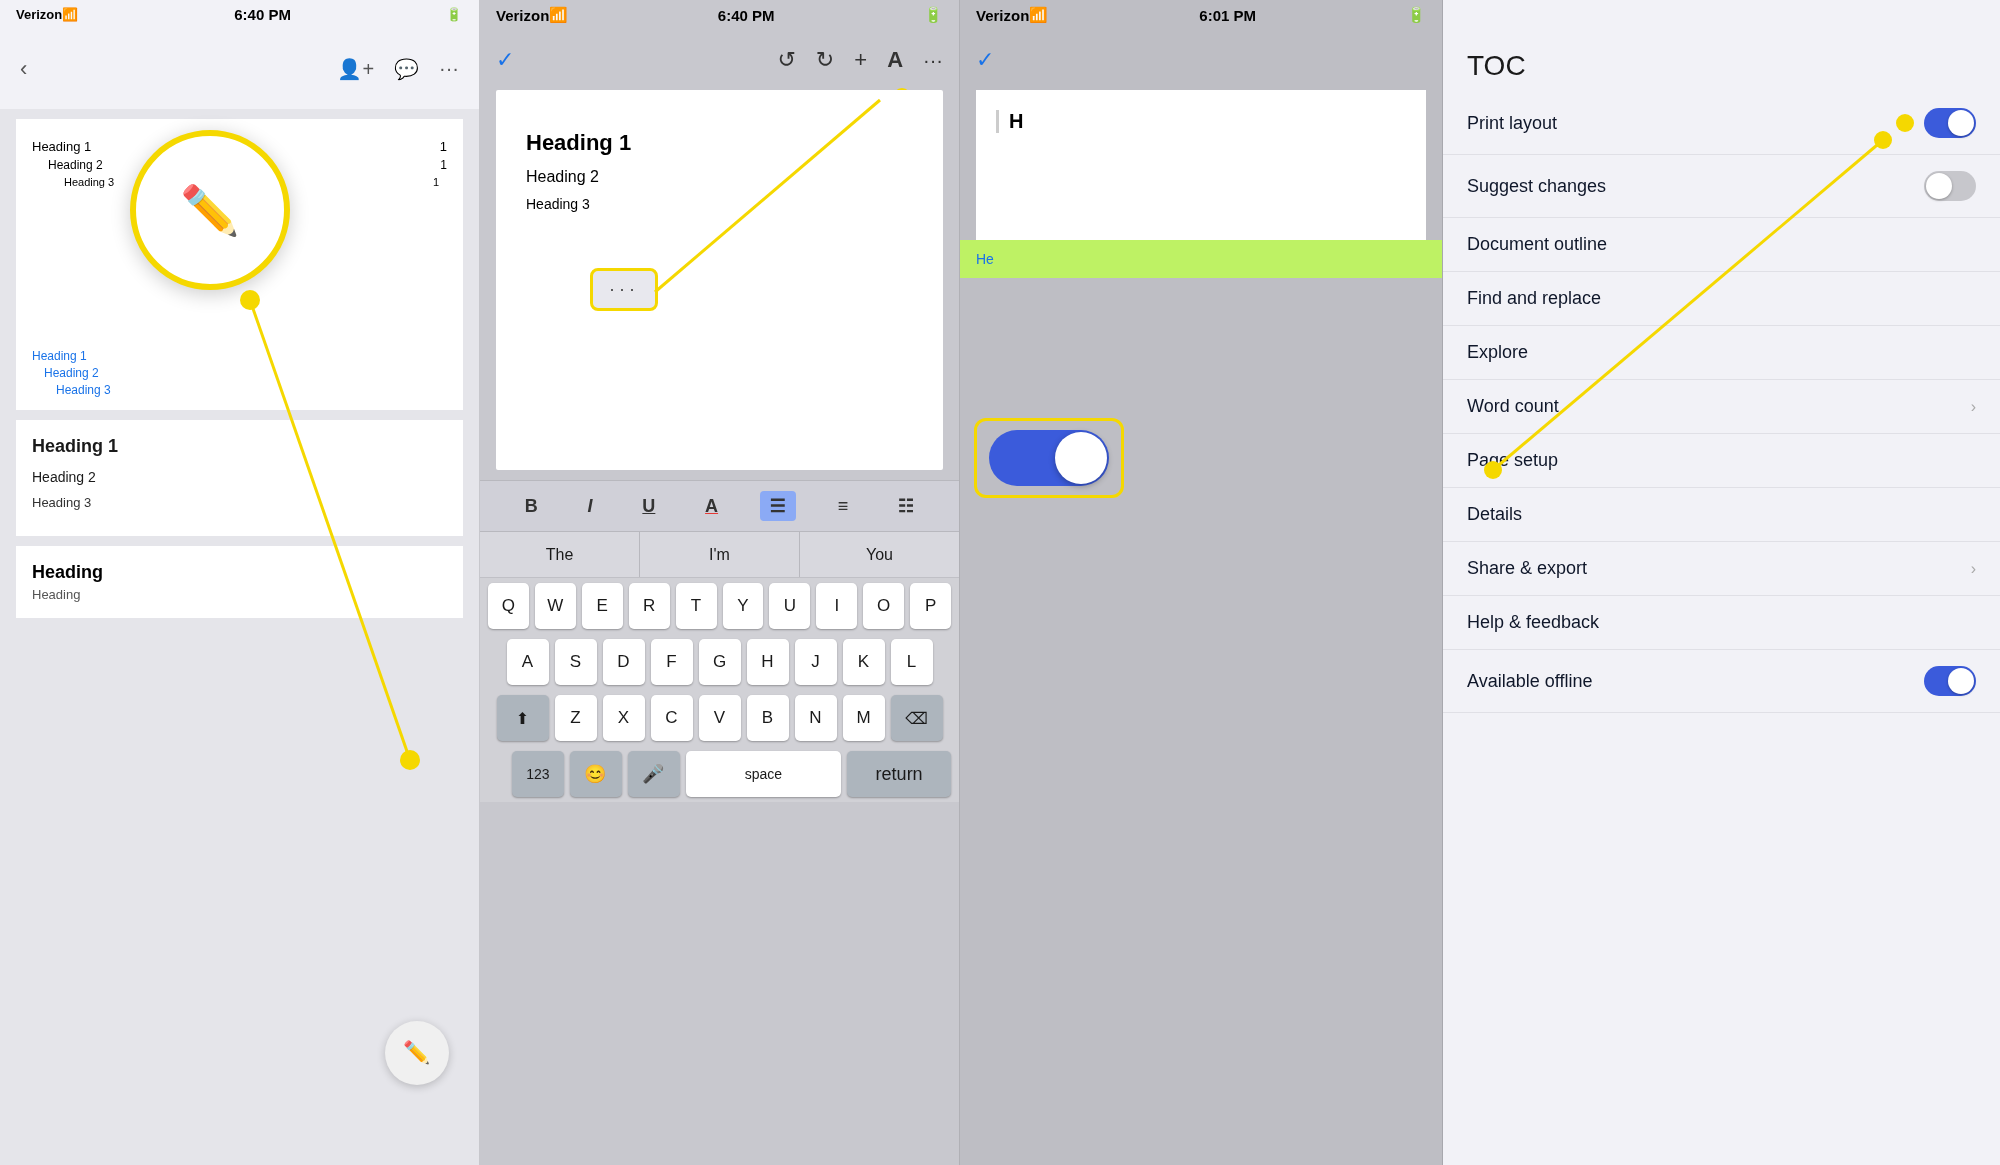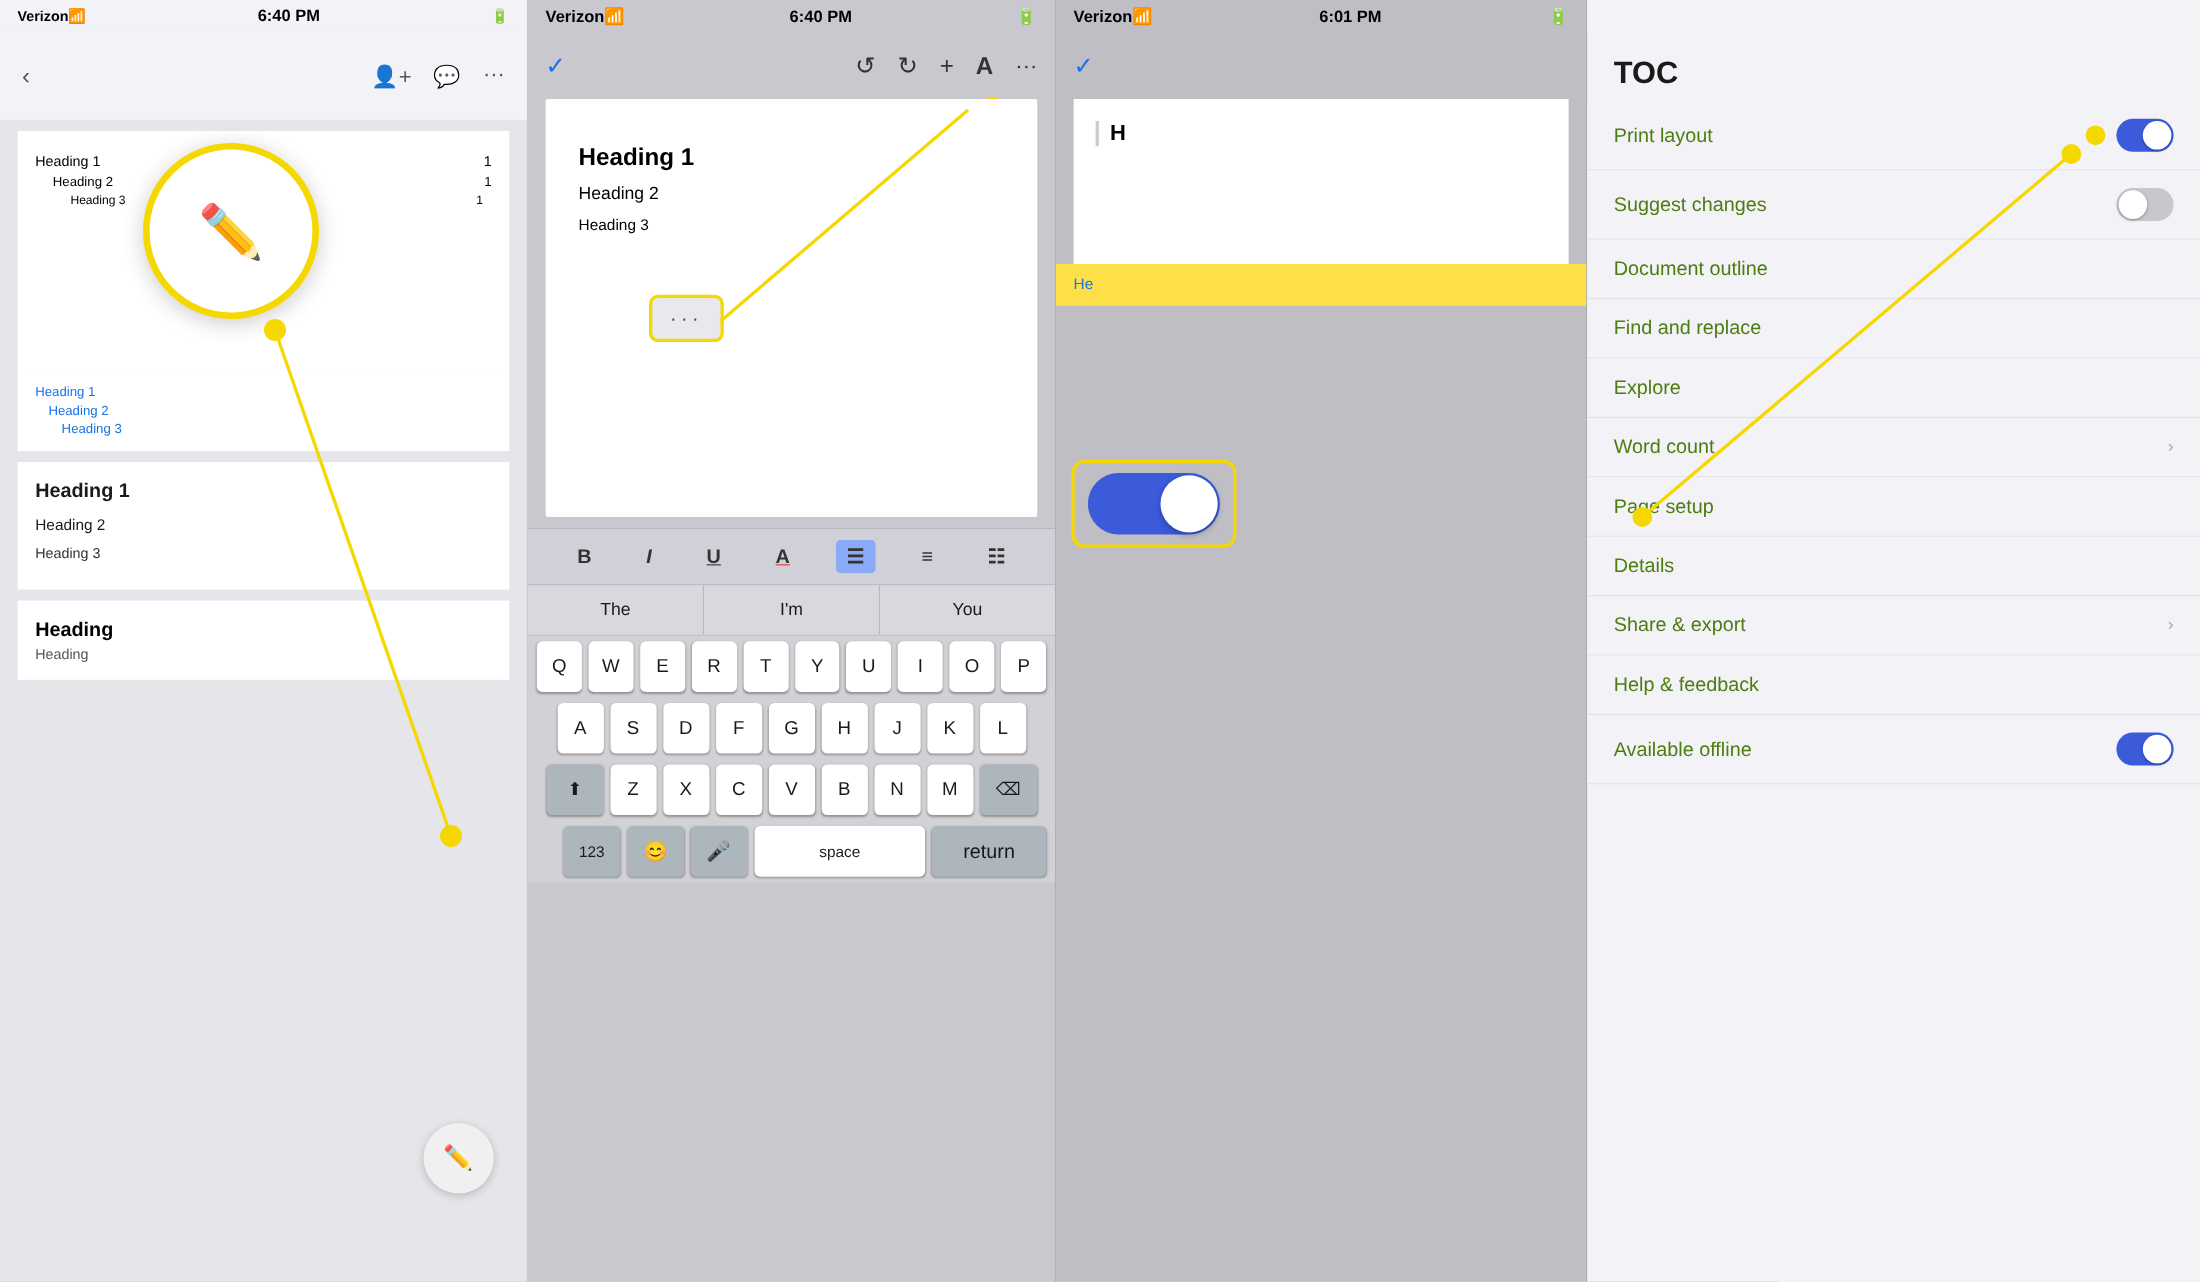--- a/index.html
+++ b/index.html
@@ -325,34 +325,34 @@
     .panel4 {
       width: 557px;
       height: 1165px;
       background: #f2f2f7;
       position: relative;
       flex-shrink: 0;
     }
     .panel4-header {
       padding: 20px 24px 10px;
       font-size: 28px;
-      font-weight: 700;
+      font-weight: 400;
       color: #1a1a1a;
     }
     .menu-item {
       display: flex;
       align-items: center;
       justify-content: space-between;
       padding: 16px 24px;
       border-bottom: 1px solid #e0e0e6;
       background: #f2f2f7;
     }
     .menu-item-label {
       font-size: 18px;
-      color: #4d7c0f;
+      color: #0f172a;
     }
     .menu-item-right {
       display: flex;
       align-items: center;
       gap: 10px;
     }
     .toggle-switch {
       width: 52px;
       height: 30px;
       border-radius: 15px;
@@ -571,21 +571,21 @@
   </div>
 
   <div class="panel3-toolbar">
     <span class="check-icon">✓</span>
   </div>
 
   <div class="panel3-doc">
     <div class="panel3-doc-h">H</div>
   </div>
 
-  <div style="padding:10px 16px;background:#fde047;">
+  <div style="padding:10px 16px;background:#bef264;">
     <span class="toc-panel-blue">He</span>
   </div>
 
   <div class="toggle-box">
     <div class="toggle-switch-big">
       <div class="toggle-thumb-big"></div>
     </div>
   </div>
 </div>
 

